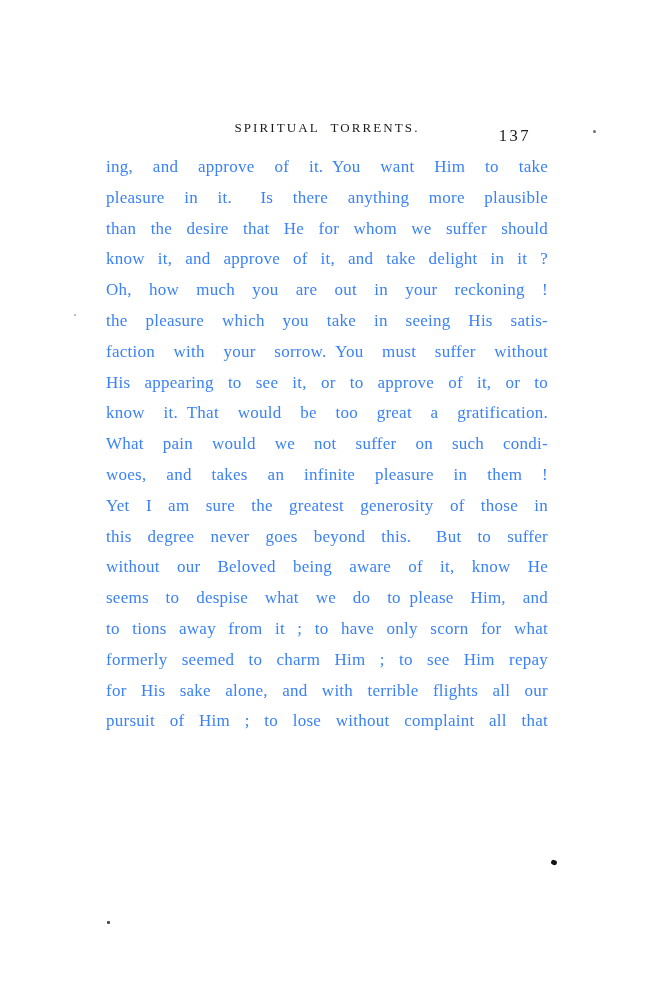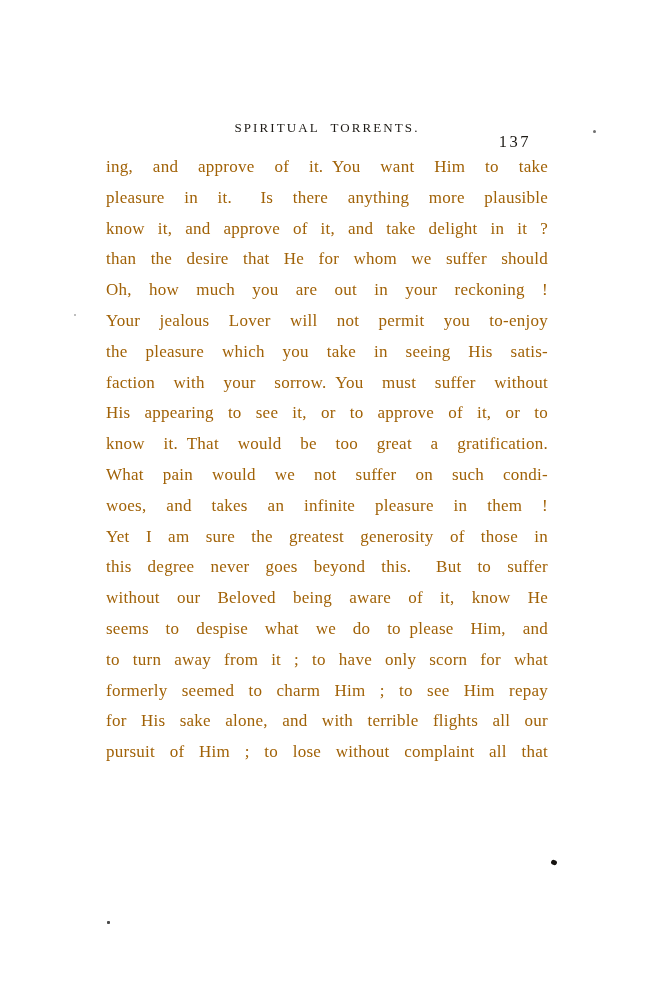--- a/index.html
+++ b/index.html
@@ -26,39 +26,39 @@
     text-align: center;
     font-size: 13px;
     letter-spacing: 2.1px;
     word-spacing: 6px;
     color: #1d1a15;
     white-space: nowrap;
   }
   .page-number {
     position: absolute;
     right: 17px;
-    top: 14px;
+    top: 8px;
     font-size: 16.5px;
     letter-spacing: 2.5px;
     color: #1d1a15;
   }
   .body-text {
     position: absolute;
     top: 152px;
     left: 106px;
     width: 442px;
   }
   .text-line {
     line-height: 30.8px;
     font-size: 17px;
     letter-spacing: 0.25px;
     text-align: justify;
     text-align-last: justify;
     white-space: normal;
-    color: #a16207;
+    color: #3b82f6;
   }
   .ink-speck {
     position: absolute;
     border-radius: 50%;
   }
   .speck-top-right   { left: 593px; top: 130px; width: 3px; height: 3px; background: #6f6f6f; }
   .speck-mid-left    { left: 74px;  top: 314px; width: 2px; height: 2px; background: #a9a9a9; }
   .speck-bottom-right{ left: 551px; top: 860px; width: 6px; height: 5px; background: #161310; transform: rotate(20deg); }
   .speck-bottom-left { left: 107px; top: 921px; width: 3px; height: 3px; background: #4a4a4a; border-radius: 30%; }
 </style>
@@ -68,35 +68,34 @@
 <div class="page">
 
   <div class="running-head">
     <div class="head-title">SPIRITUAL TORRENTS.</div>
     <div class="page-number">137</div>
   </div>
 
   <div class="body-text">
     <div class="text-line">ing, and approve of it. You want Him to take</div>
     <div class="text-line">pleasure in it.  Is there anything more plausible</div>
+    <div class="text-line">than the desire that He for whom we suffer should</div>
     <div class="text-line">know it, and approve of it, and take delight in it ?</div>
-    <div class="text-line">than the desire that He for whom we suffer should</div>
     <div class="text-line">Oh, how much you are out in your reckoning !</div>
-    <div class="text-line">Your jealous Lover will not permit you to-enjoy</div>
     <div class="text-line">the pleasure which you take in seeing His satis-</div>
     <div class="text-line">faction with your sorrow. You must suffer without</div>
     <div class="text-line">His appearing to see it, or to approve of it, or to</div>
     <div class="text-line">know it. That would be too great a gratification.</div>
     <div class="text-line">What pain would we not suffer on such condi-</div>
     <div class="text-line">woes, and takes an infinite pleasure in them !</div>
     <div class="text-line">Yet I am sure the greatest generosity of those in</div>
     <div class="text-line">this degree never goes beyond this.  But to suffer</div>
     <div class="text-line">without our Beloved being aware of it, know He</div>
     <div class="text-line">seems to despise what we do to please Him, and</div>
-    <div class="text-line">to turn away from it ; to have only scorn for what</div>
+    <div class="text-line">to tions away from it ; to have only scorn for what</div>
     <div class="text-line">formerly seemed to charm Him ; to see Him repay</div>
     <div class="text-line">for His sake alone, and with terrible flights all our</div>
     <div class="text-line">pursuit of Him ; to lose without complaint all that</div>
   </div>
 
   <div class="ink-speck speck-top-right"></div>
   <div class="ink-speck speck-mid-left"></div>
   <div class="ink-speck speck-bottom-right"></div>
   <div class="ink-speck speck-bottom-left"></div>
 

